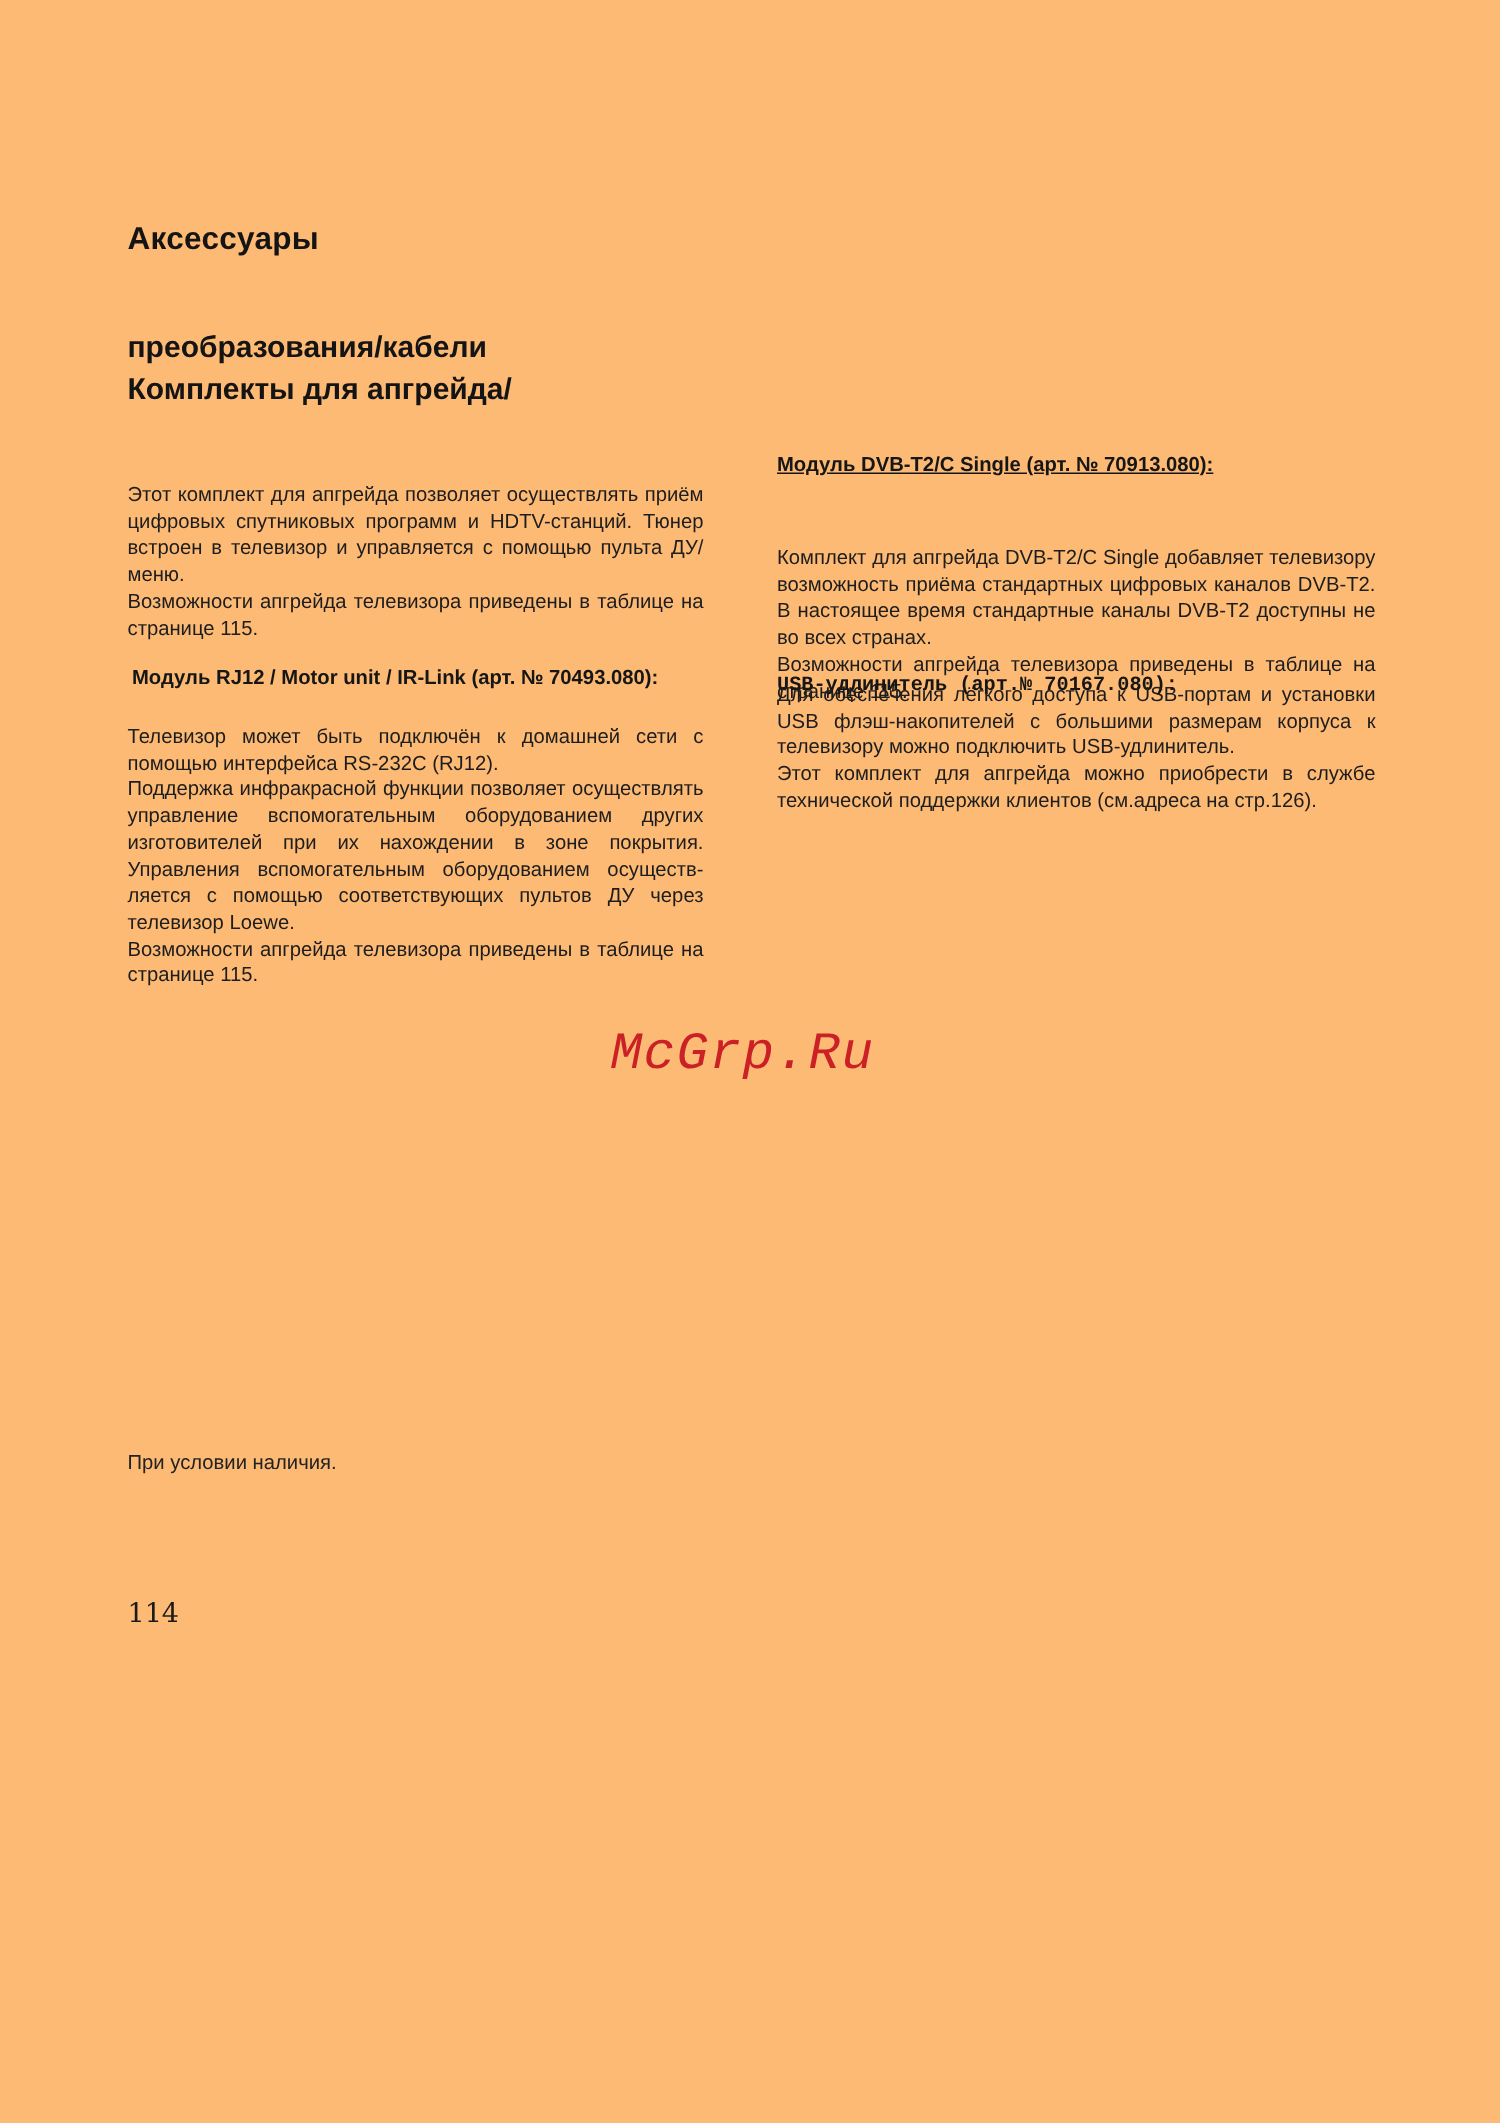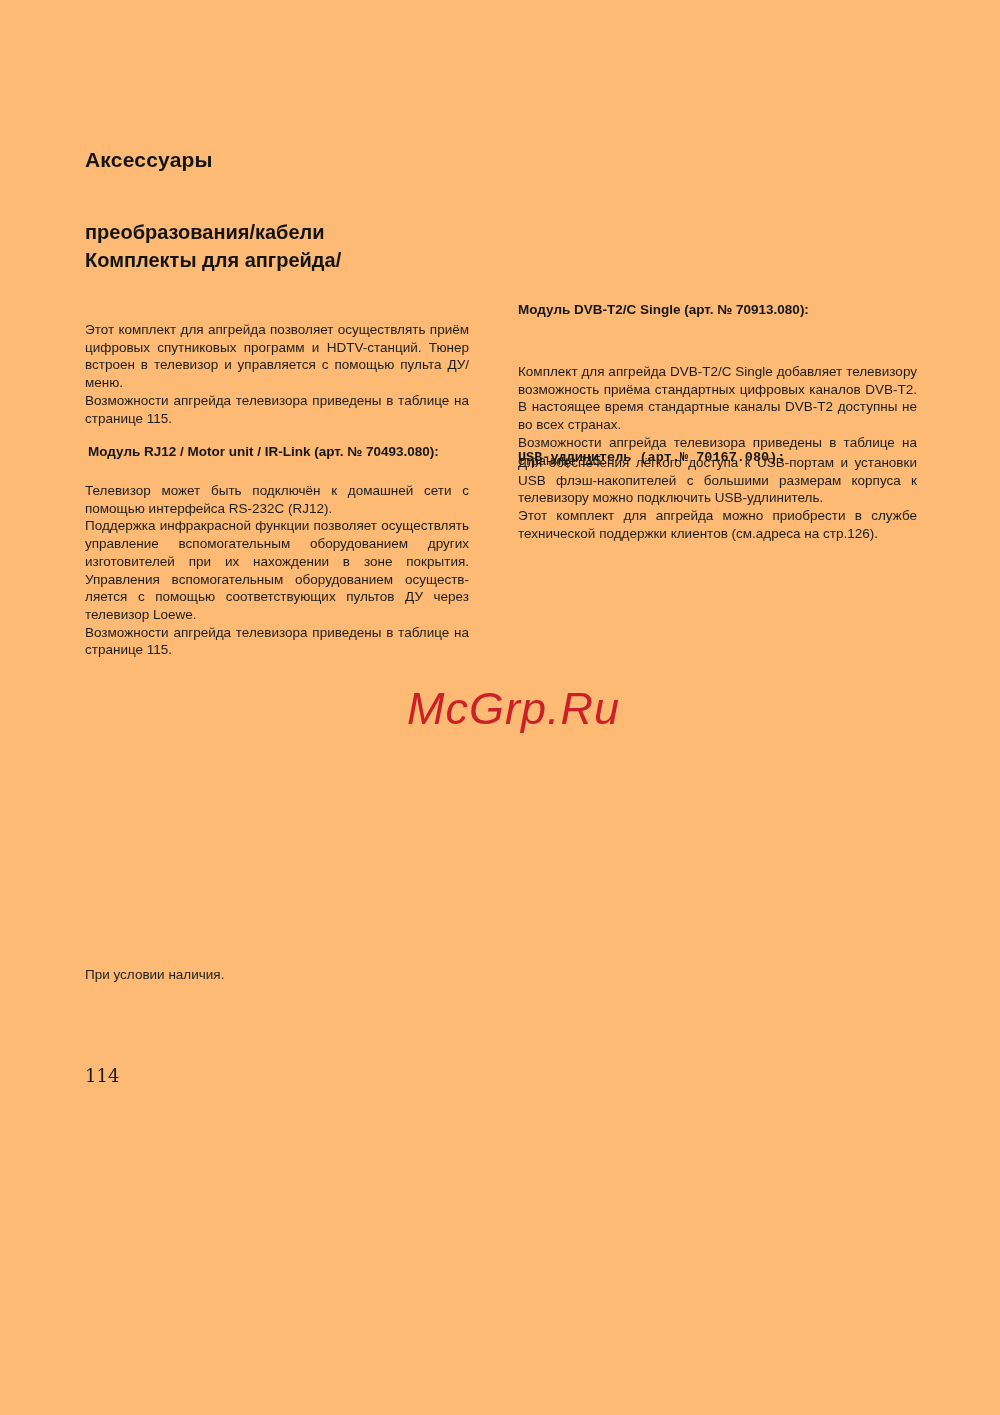--- a/index.html
+++ b/index.html
@@ -33,23 +33,23 @@
   .sec-body {
     font-size: 13.5px;
     line-height: 17.7px;
     color: #1d1d1d;
   }
   .sec-body p {
     margin: 0;
     text-align: justify;
   }
   .watermark {
-    font-family: Liberation Sans, sans-serif;
+    font-family: Liberation Mono, monospace;
     font-style: italic;
-    font-size: 45px;
+    font-size: 35px;
     font-weight: 500;
     letter-spacing: 1px;
     white-space: nowrap;
   }
   .footnote {
     font-size: 13.5px;
     color: #222222;
   }
   .page-number {
     font-family: "DejaVu Serif", serif;
@@ -74,21 +74,21 @@
     <p>Возможности апгрейда телевизора приведены в таблице на странице 115.</p>
   </div>
 
   <div class="abs sec-heading" style="left:88px; top:444px; width:384px;">Модуль RJ12 / Motor unit / IR-Link (арт. № 70493.080):</div>
   <div class="abs sec-body" style="left:85px; top:482px; width:384px;">
     <p>Телевизор может быть подключён к домашней сети с помощью интерфейса RS-232C (RJ12).</p>
     <p>Поддержка инфракрасной функции позволяет осуществлять управление вспомогательным оборудованием других изготовителей при их нахождении в зоне покрытия. Управления вспомогательным оборудованием осуществ­ляется с помощью соответствующих пультов ДУ через телевизор Loewe.</p>
     <p>Возможности апгрейда телевизора приведены в таблице на странице 115.</p>
   </div>
 
-  <div class="abs sec-heading" style="left:518px; top:302px; width:399px;">Модуль DVB-T2/C Single (арт. № 70913.080):</div>
+  <div class="abs sec-heading" style="left:518px; top:302px; width:399px;text-decoration:underline;">Модуль DVB-T2/C Single (арт. № 70913.080):</div>
   <div class="abs sec-body" style="left:518px; top:329px; width:399px;margin-top:34px;">
     <p>Комплект для апгрейда DVB-T2/C Single добавляет телевизору возможность приёма стандартных цифровых каналов DVB-T2. В настоящее время стандартные каналы DVB-T2 доступны не во всех странах.</p>
     <p>Возможности апгрейда телевизора приведены в таблице на странице 115.</p>
   </div>
 
   <div class="abs sec-heading" style="left:518px; top:450px; width:399px;font-family:Liberation Mono, monospace;">USB-удлинитель (арт.№ 70167.080):</div>
   <div class="abs sec-body" style="left:518px; top:454px; width:399px;">
     <p>Для обеспечения лёгкого доступа к USB-портам и установки USB флэш-накопителей с большими размерам корпуса к телевизору можно подключить USB-удлинитель.</p>
     <p>Этот комплект для апгрейда можно приобрести в службе технической поддержки клиентов (см.адреса на стр.126).</p>
   </div>

